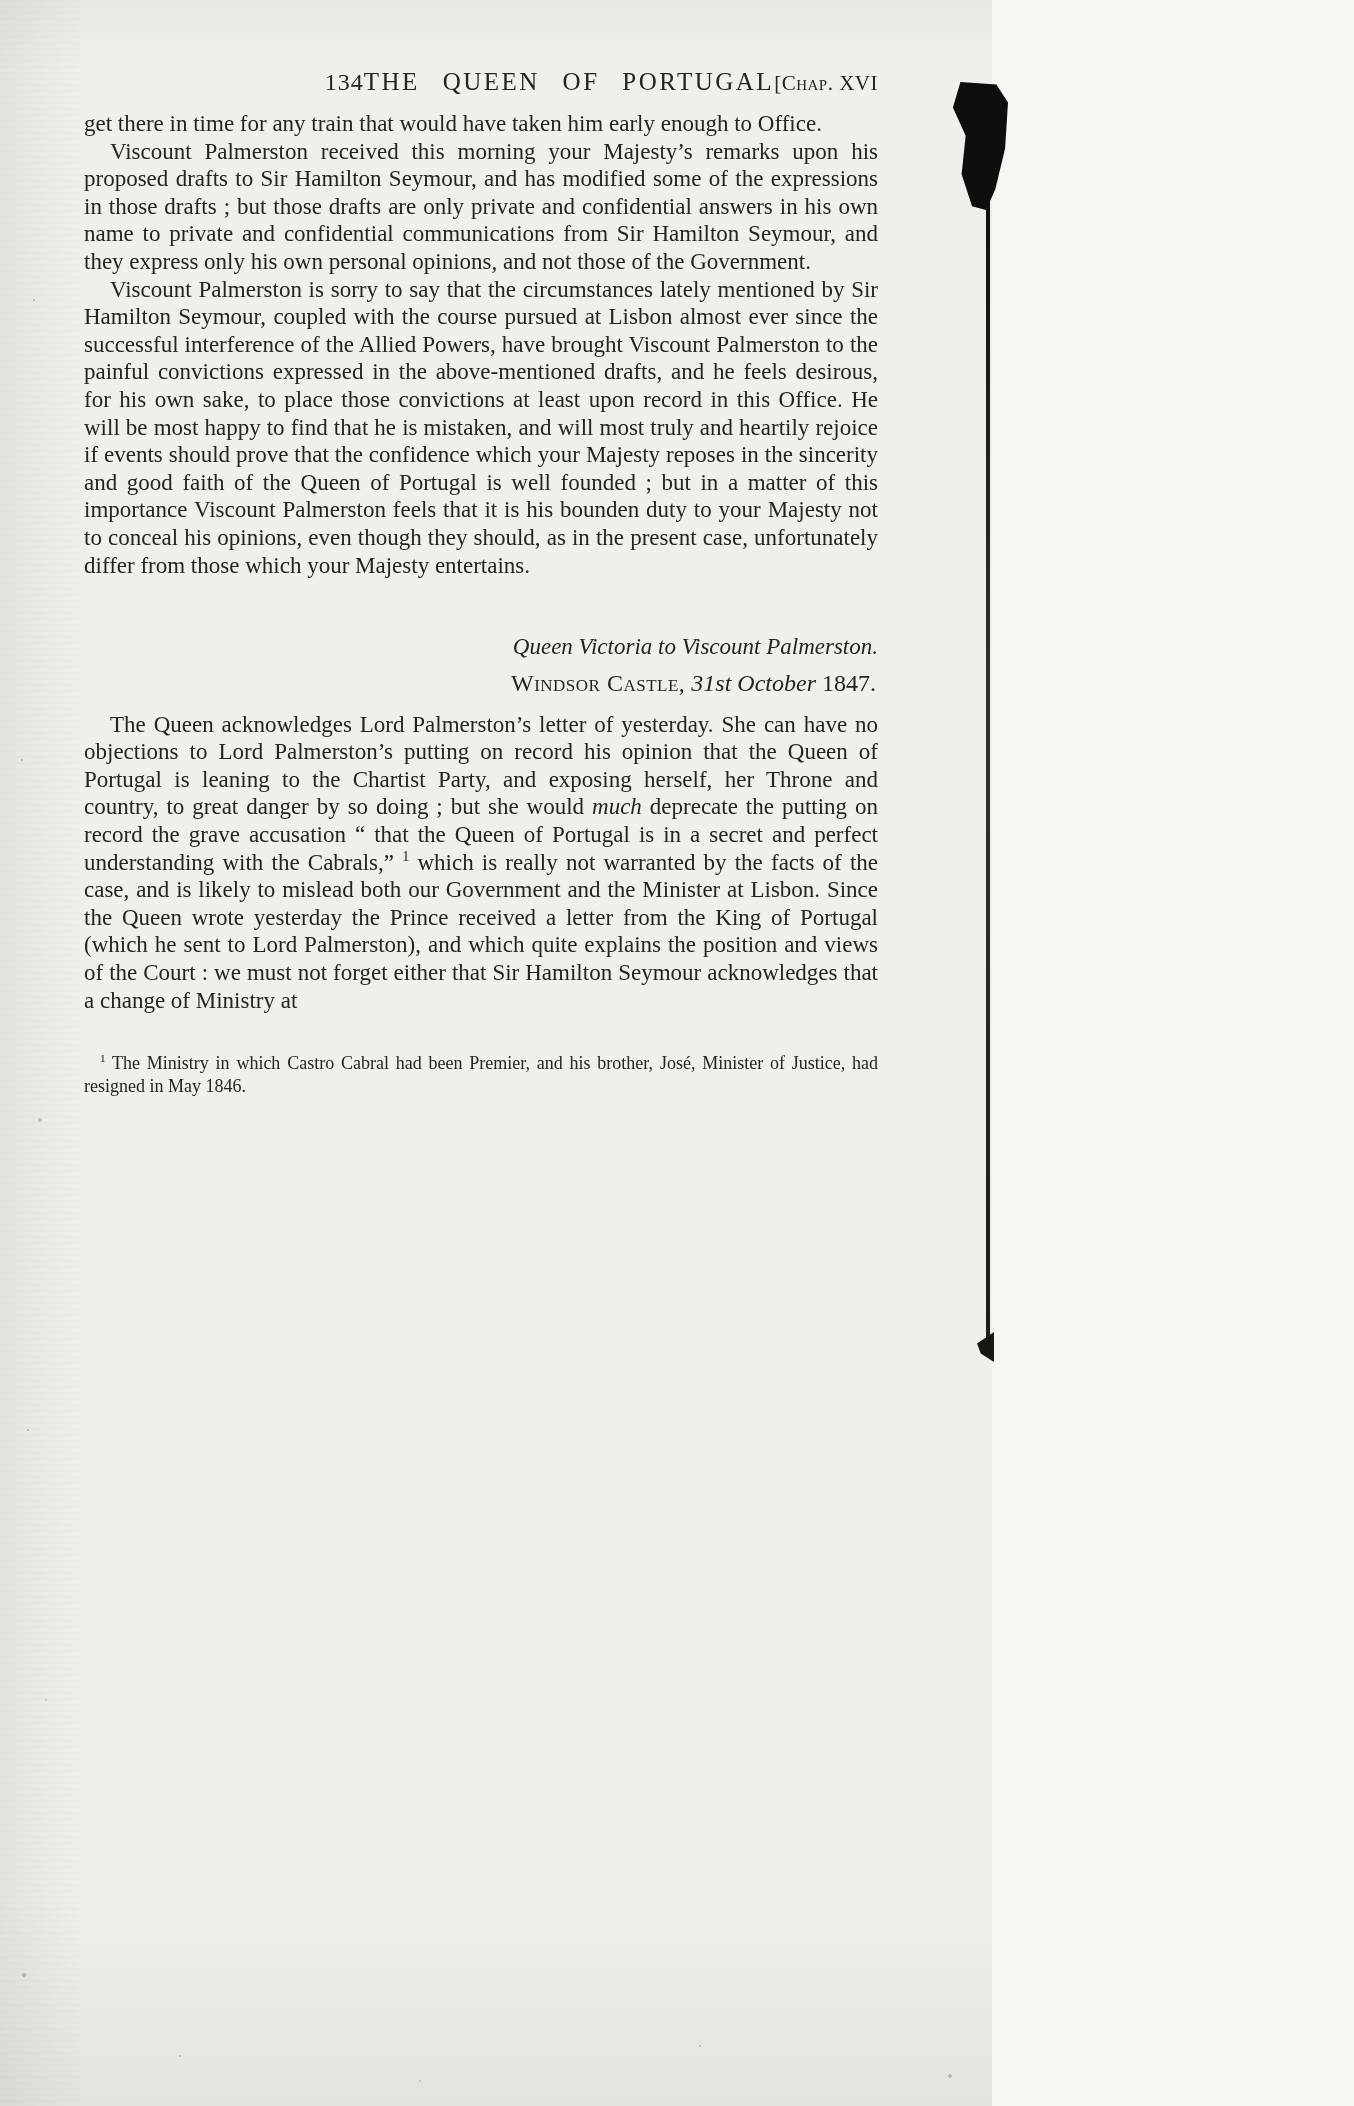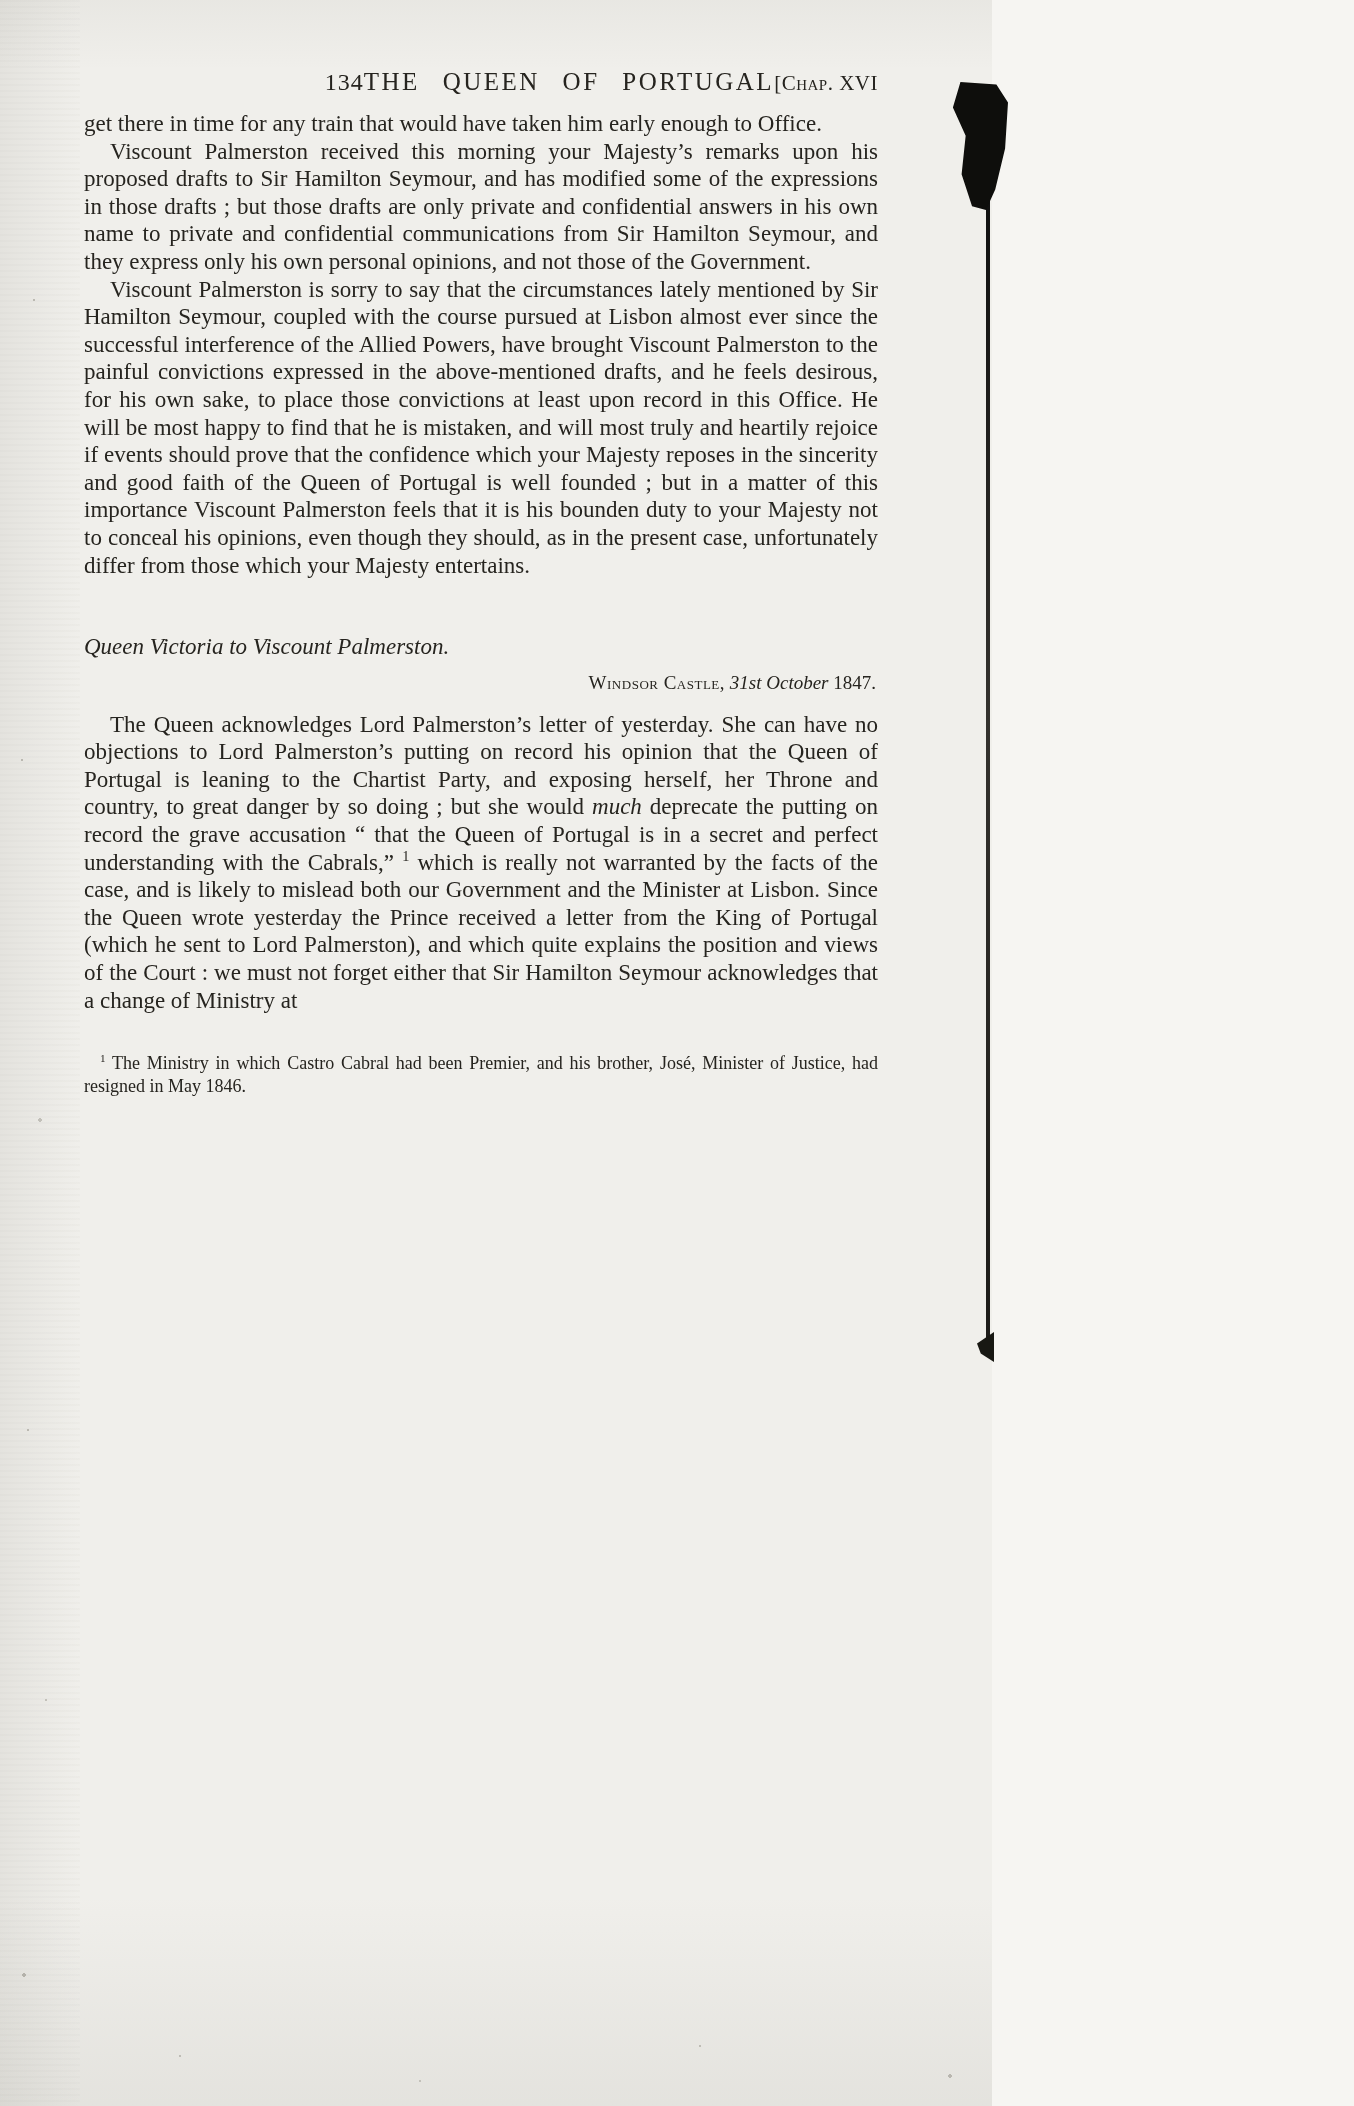--- a/index.html
+++ b/index.html
@@ -66,24 +66,24 @@
   .chap-ref{font-size:21px;}
   .smallcaps{font-variant:small-caps;letter-spacing:0.5px;}
   
   .text-block{
     position:absolute;left:84px;top:110px;width:794px;
     font-size:23px;line-height:27.6px;
   }
   .text-block p{margin:0;text-align:justify;}
   .text-block p.indent{text-indent:26px;}
   .text-block h2.section-heading{
-    margin:54px 0 10px;text-align:left;font-size:23px;font-weight:normal;
+    margin:54px 0 10px;text-align:right;font-size:23px;font-weight:normal;
   }
   .text-block p.dateline{
-    text-align:right;font-size:19px;margin:0 2px 16px 0;line-height:24px;
+    text-align:right;font-size:24px;margin:0 2px 16px 0;line-height:24px;
   }
   .text-block p.footnote{
     margin-top:38px;font-size:18px;line-height:23px;text-indent:16px;
   }
   .italic{font-style:italic;}
   sup{font-size:0.62em;vertical-align:super;line-height:0;}
 </style>
 </head>
 <body>
 

